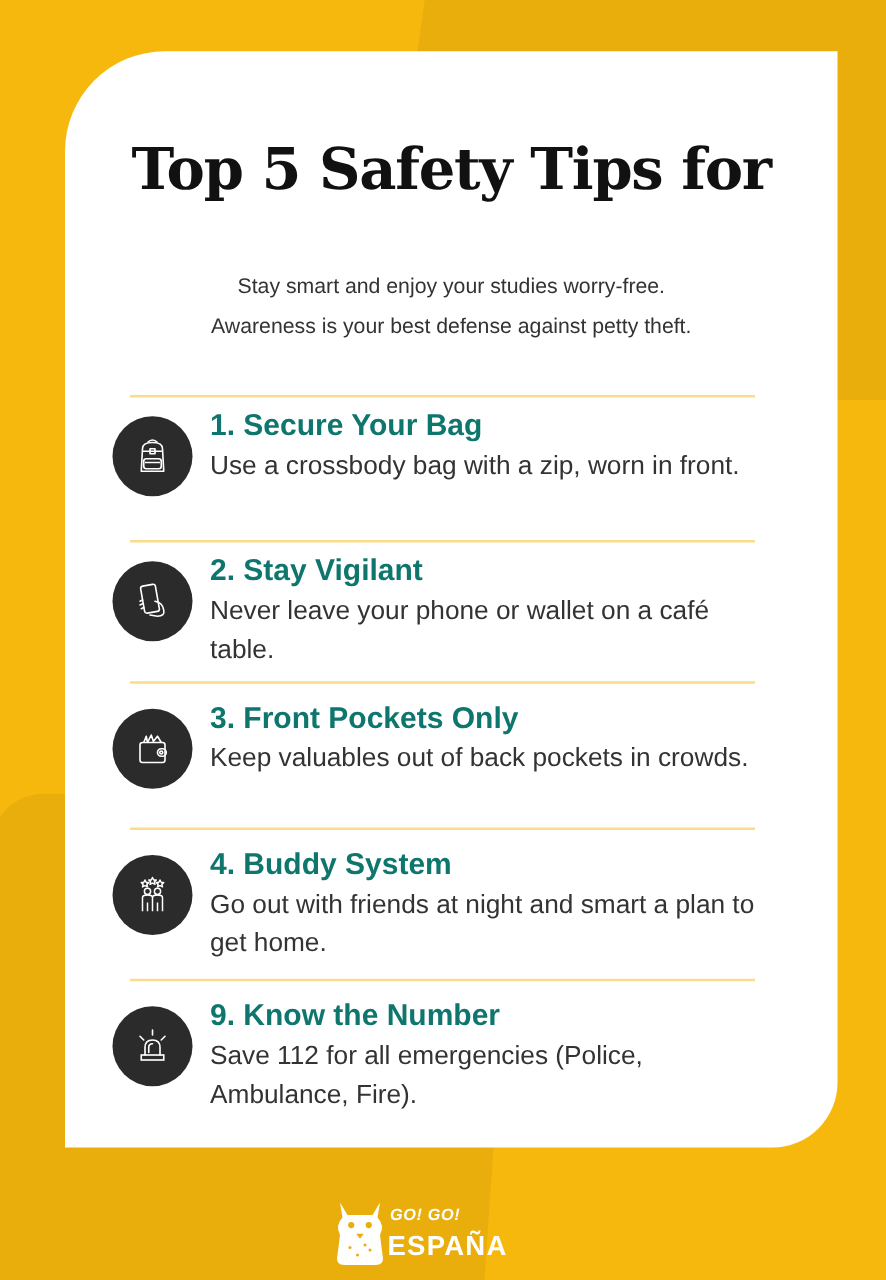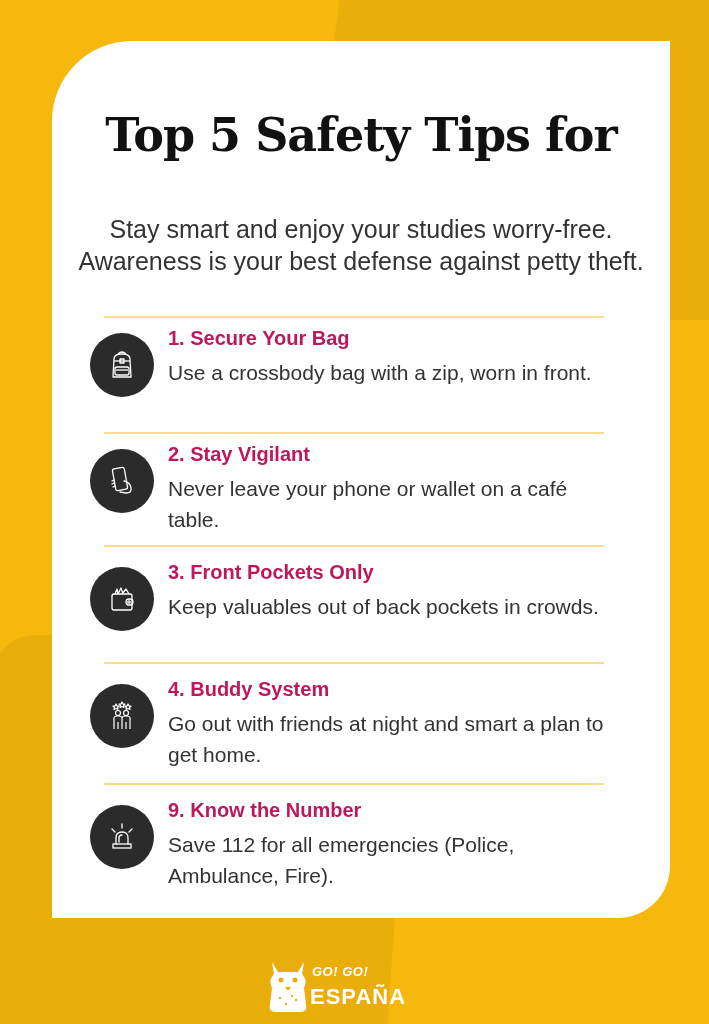--- a/index.html
+++ b/index.html
@@ -24,34 +24,34 @@
     margin-left: 22px;
   }
   .title {
     position: absolute; left: 0; right: 0; top: 66px; text-align: center;
     font-family: "DejaVu Serif", serif; font-weight: bold; letter-spacing: -1px;
   }
   .title .l1 { display: block; font-size: 46px; color: #111111; line-height: 56px; }
   .title .l2 { display: block; font-size: 46px; color: #F7B80E; line-height: 56px; }
   .intro {
     position: absolute; left: 0; right: 0; top: 172px; text-align: center;
-    font-size: 25px; color: #333333; line-height: 32px;
+    font-size: 17px; color: #333333; line-height: 32px;
   }
   .divider {
     position: absolute; left: 52px; width: 500px; height: 2px; background: #FBDC8A;
   }
   .tip { position: absolute; left: 38px; width: 540px; }
   .tip .icon {
     position: absolute; left: 0; top: 0; width: 64px; height: 64px; border-radius: 50%;
     background: #2B2B2B; display: flex; align-items: center; justify-content: center;
   }
   .tip .icon svg { width: 36px; height: 36px; }
   .tip .t-title {
     position: absolute; left: 78px; top: -6px;
-    font-size: 20px; font-weight: bold; color: #be185d; white-space: nowrap;
+    font-size: 24px; font-weight: bold; color: #0f766e; white-space: nowrap;
   }
   .tip .t-desc {
     position: absolute; left: 78px; top: 24px; width: 440px;
     font-size: 21px; color: #333333; line-height: 31px;
   }
   .logo {
     position: absolute; left: 266px; top: 960px; width: 180px; height: 56px;
   }
   .logo .mascot { position: absolute; left: 0; top: 0; width: 44px; height: 54px; }
   .logo .go {

